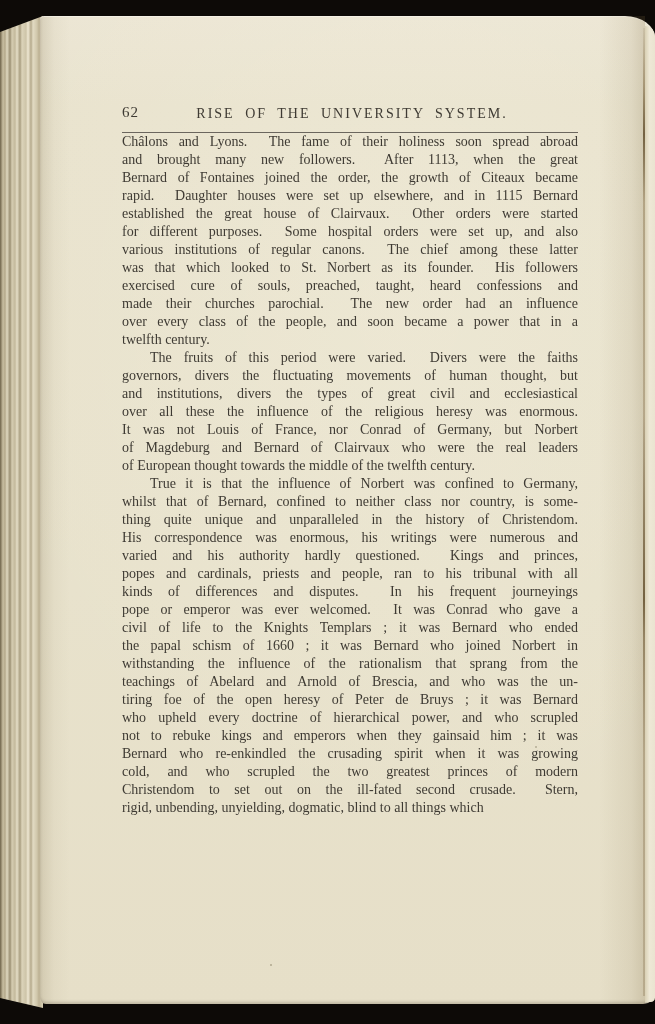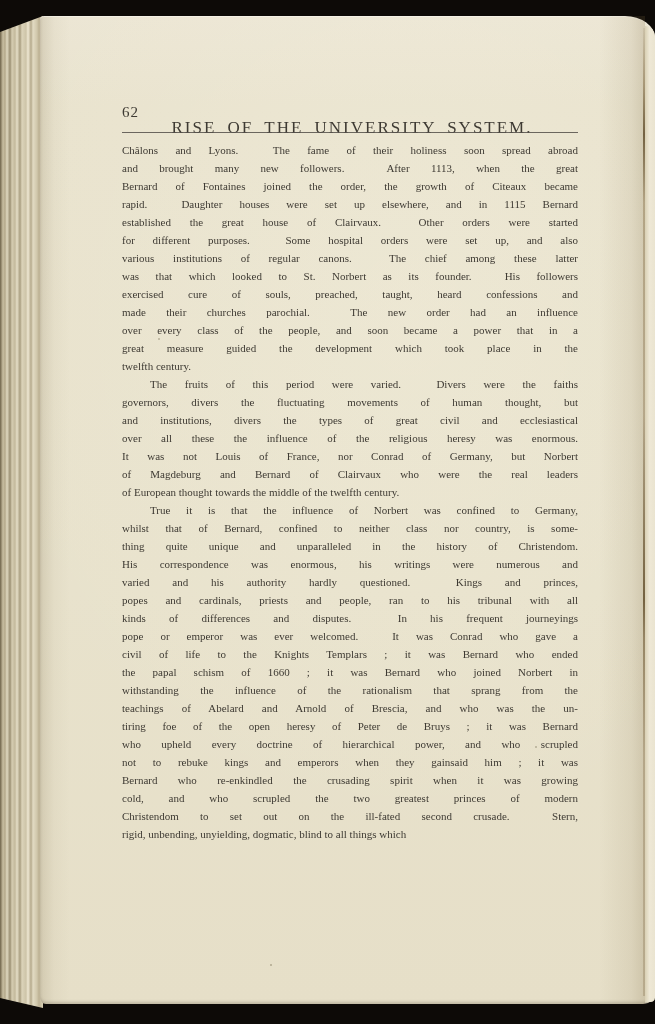--- a/index.html
+++ b/index.html
@@ -64,29 +64,28 @@
   .header-row{
     position:relative;height:17px;
   }
   .page-number{
     position:absolute;left:0;top:0;
     font-size:15px;letter-spacing:1px;
   }
   .running-header{
     position:absolute;left:24px;right:20px;top:2px;
     text-align:center;
-    font-size:17px;letter-spacing:2px;word-spacing:5px;margin-top:12px;
+    font-size:14px;letter-spacing:2px;word-spacing:5px;
   }
   .header-rule{
     margin-top:11px;height:1.4px;background:var(--rule);
     opacity:.85;border:none;
   }
   .body-text{
-    margin-top:8px;
-    font-size:11px;line-height:18px;
+    font-size:14px;line-height:18px;
   }
   .line{
     white-space:pre-wrap;
     text-align:justify;
     text-align-last:justify;
     height:18px;overflow:visible;
   }
   .line.last{text-align-last:left;}
   .para.indent .line:first-child{text-indent:28px;}
   
@@ -120,21 +119,20 @@
           <div class="line">and brought many new followers.  After 1113, when the great</div>
           <div class="line">Bernard of Fontaines joined the order, the growth of Citeaux became</div>
           <div class="line">rapid.  Daughter houses were set up elsewhere, and in 1115 Bernard</div>
           <div class="line">established the great house of Clairvaux.  Other orders were started</div>
           <div class="line">for different purposes.  Some hospital orders were set up, and also</div>
           <div class="line">various institutions of regular canons.  The chief among these latter</div>
           <div class="line">was that which looked to St. Norbert as its founder.  His followers</div>
           <div class="line">exercised cure of souls, preached, taught, heard confessions and</div>
           <div class="line">made their churches parochial.  The new order had an influence</div>
           <div class="line">over every class of the people, and soon became a power that in a</div>
-          <div class="line">great measure guided the development which took place in the</div>
           <div class="line last">twelfth century.</div>
         </div>
         <div class="para indent">
           <div class="line">The fruits of this period were varied.  Divers were the faiths</div>
           <div class="line">governors, divers the fluctuating movements of human thought, but</div>
           <div class="line">and institutions, divers the types of great civil and ecclesiastical</div>
           <div class="line">over all these the influence of the religious heresy was enormous.</div>
           <div class="line">It was not Louis of France, nor Conrad of Germany, but Norbert</div>
           <div class="line">of Magdeburg and Bernard of Clairvaux who were the real leaders</div>
           <div class="line last">of European thought towards the middle of the twelfth century.</div>

